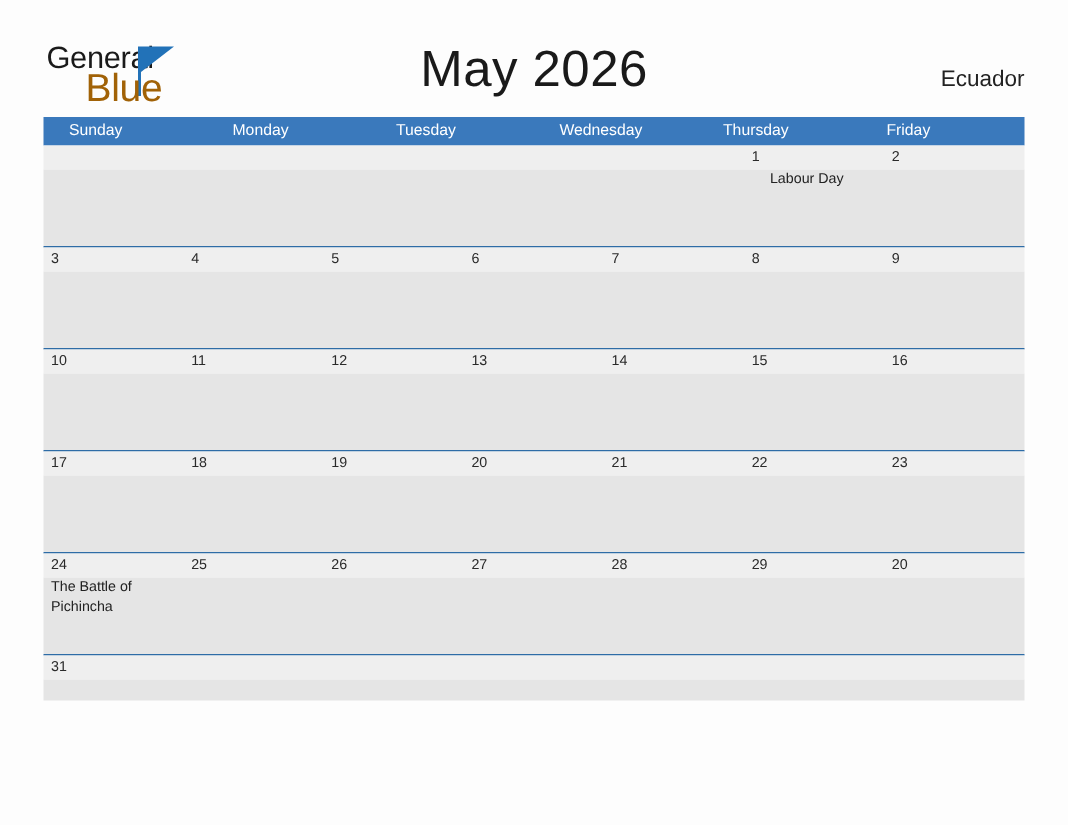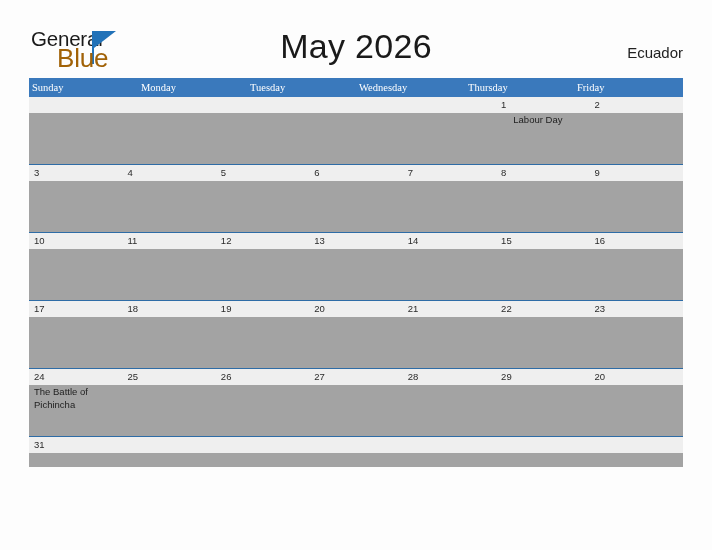--- a/index.html
+++ b/index.html
@@ -103,25 +103,24 @@
     display: flex;
     width: 100%;
     height: 19px;
     background: #3a79bc;
   }
   .dow-cell {
     flex: 1 1 0;
     font-size: 10.5px;
     color: #ffffff;
     line-height: 19px;
-    padding-left: 3px;
+    padding-left: 17px;
     box-sizing: border-box;
     overflow: hidden;
     white-space: nowrap;
-    font-family: Liberation Serif, serif;
   }
 
   .week-row {
     width: 100%;
     border-top: 1px solid #2e6ca6;
     box-sizing: border-box;
   }
   .week-row.first {
     border-top: none;
   }
@@ -140,21 +139,21 @@
     padding-left: 5px;
     box-sizing: border-box;
     overflow: hidden;
     white-space: nowrap;
   }
 
   .event-band {
     display: flex;
     width: 100%;
     height: 51px;
-    background: #a3a3a3;
+    background: #e5e5e5;
     gap: 17px;
   }
   .event-cell {
     flex: 1 1 0;
     font-size: 9.5px;
     color: #222222;
     line-height: 12.5px;
     padding: 1px 6px 0 5px;
     box-sizing: border-box;
     overflow: hidden;

